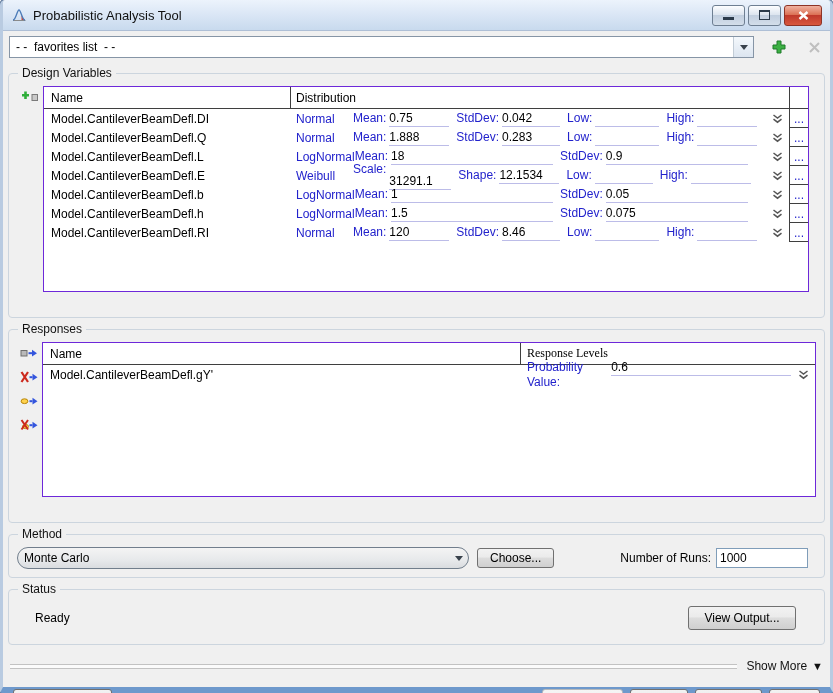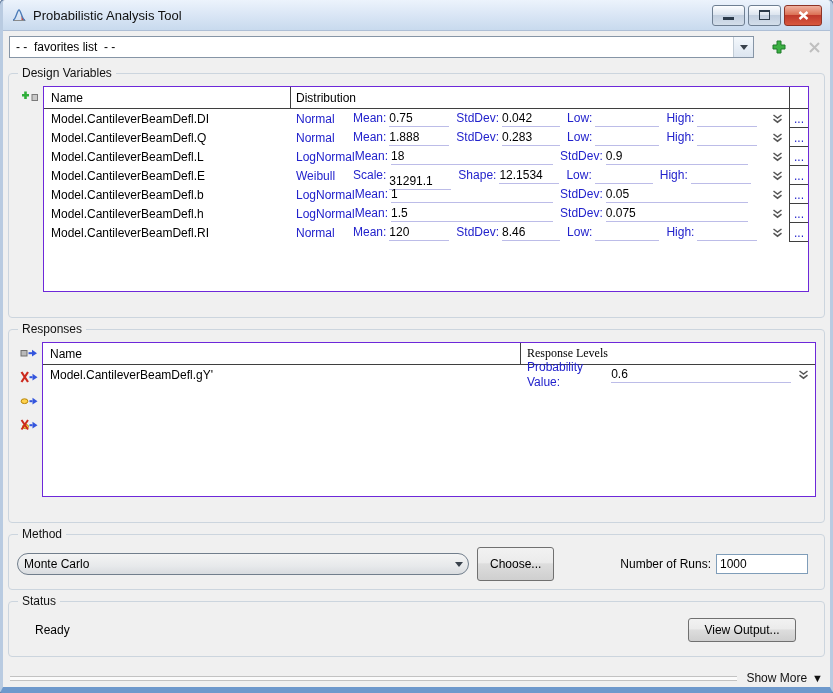--- a/index.html
+++ b/index.html
@@ -52,41 +52,41 @@
   .th-levels{flex:1;padding-left:6px;font-family:Liberation Serif, serif;}
   .trow{display:flex;height:19px;align-items:center;}
   .cell-name-dv{width:247px;padding-left:7px;box-sizing:border-box;overflow:hidden;}
   .cell-name-r{width:478px;padding-left:7px;box-sizing:border-box;}
   .cell-dist{flex:1;display:flex;align-items:center;padding-left:5px;height:100%;}
   .cell-levels{flex:1;display:flex;align-items:center;padding-left:6px;height:100%;}
   .cell-dots{width:19px;height:100%;border-left:1px solid #3f3f3f;border-bottom:1px solid #3f3f3f;
     box-sizing:border-box;display:flex;align-items:flex-end;justify-content:center;
     color:var(--blue);line-height:10px;padding-bottom:3px;}
   .dtype{color:var(--blue);flex:0 0 57px;}
-  .pair{display:inline-flex;align-items:center;margin-right:7px;}
+  .pair{display:inline-flex;align-items:flex-start;margin-right:7px;}
   .plabel{color:var(--blue);line-height:15px;}
   .pfield{border-bottom:1px solid #bcbce8;height:15px;line-height:15px;margin-left:3px;color:#000;}
   .row-normal .f1v{width:60px;} .row-normal .f2v{width:58px;}
   .row-normal .f3v{width:64px;} .row-normal .f4v{width:60px;}
   .row-weibull .f1v{width:62px;margin-top:12px;} .row-weibull .f2v{width:60px;}
   .row-weibull .f3v{width:58px;} .row-weibull .f4v{width:60px;}
   .row-lognormal .f1v{width:162px;} .row-lognormal .f2v{width:142px;}
   .levelfield{width:205px;}
   .chev{margin-left:auto;margin-right:6px;display:flex;align-items:center;}
   .dv-filler{height:49px;background:#fff;}
   .resp-filler{height:112px;background:#fff;}
   
   .method-row{display:flex;align-items:center;}
   .method-combo{width:452px;border:1px solid #717e8c;border-radius:11px;height:22px;
     background:linear-gradient(#f4f4f4,#e7e9eb 60%,#d9dcdf);}
   .btn{display:inline-flex;align-items:center;justify-content:center;height:24px;padding:0 12px;
     border:1px solid #707070;border-radius:3px;color:#000;box-sizing:border-box;
     background:linear-gradient(#f2f2f2 0%,#ebebeb 45%,#dddddd 50%,#cfcfcf 100%);}
   .btn.disabled{color:#9f9f9f;border-color:#b5b9bd;background:linear-gradient(#f5f5f5,#ececec);}
-  .choose-btn{margin-left:8px;height:34px;}
+  .choose-btn{margin-left:8px;height:20px;}
   .runs-label{margin-left:auto;}
   .runs-input{width:92px;height:20px;background:#fff;border:1px solid #7f9db9;box-sizing:border-box;
     margin-left:5px;margin-right:8px;padding:2px 3px;line-height:15px;}
   .status-row{display:flex;align-items:center;padding:4px 2px 6px 18px;}
   .viewout-btn{margin-left:auto;margin-right:18px;width:108px;}
   
   .showmore{display:flex;align-items:center;margin:14px 7px 0 7px;}
   .sep2{flex:1;height:3px;border-top:1px solid #c2c2c2;border-bottom:1px solid #c2c2c2;background:#fbfbfb;margin-right:9px;}
   .showmore-btn{display:flex;align-items:center;gap:5px;color:#111;}
   .tri-solid{font-size:11px;line-height:11px;color:#111;}

